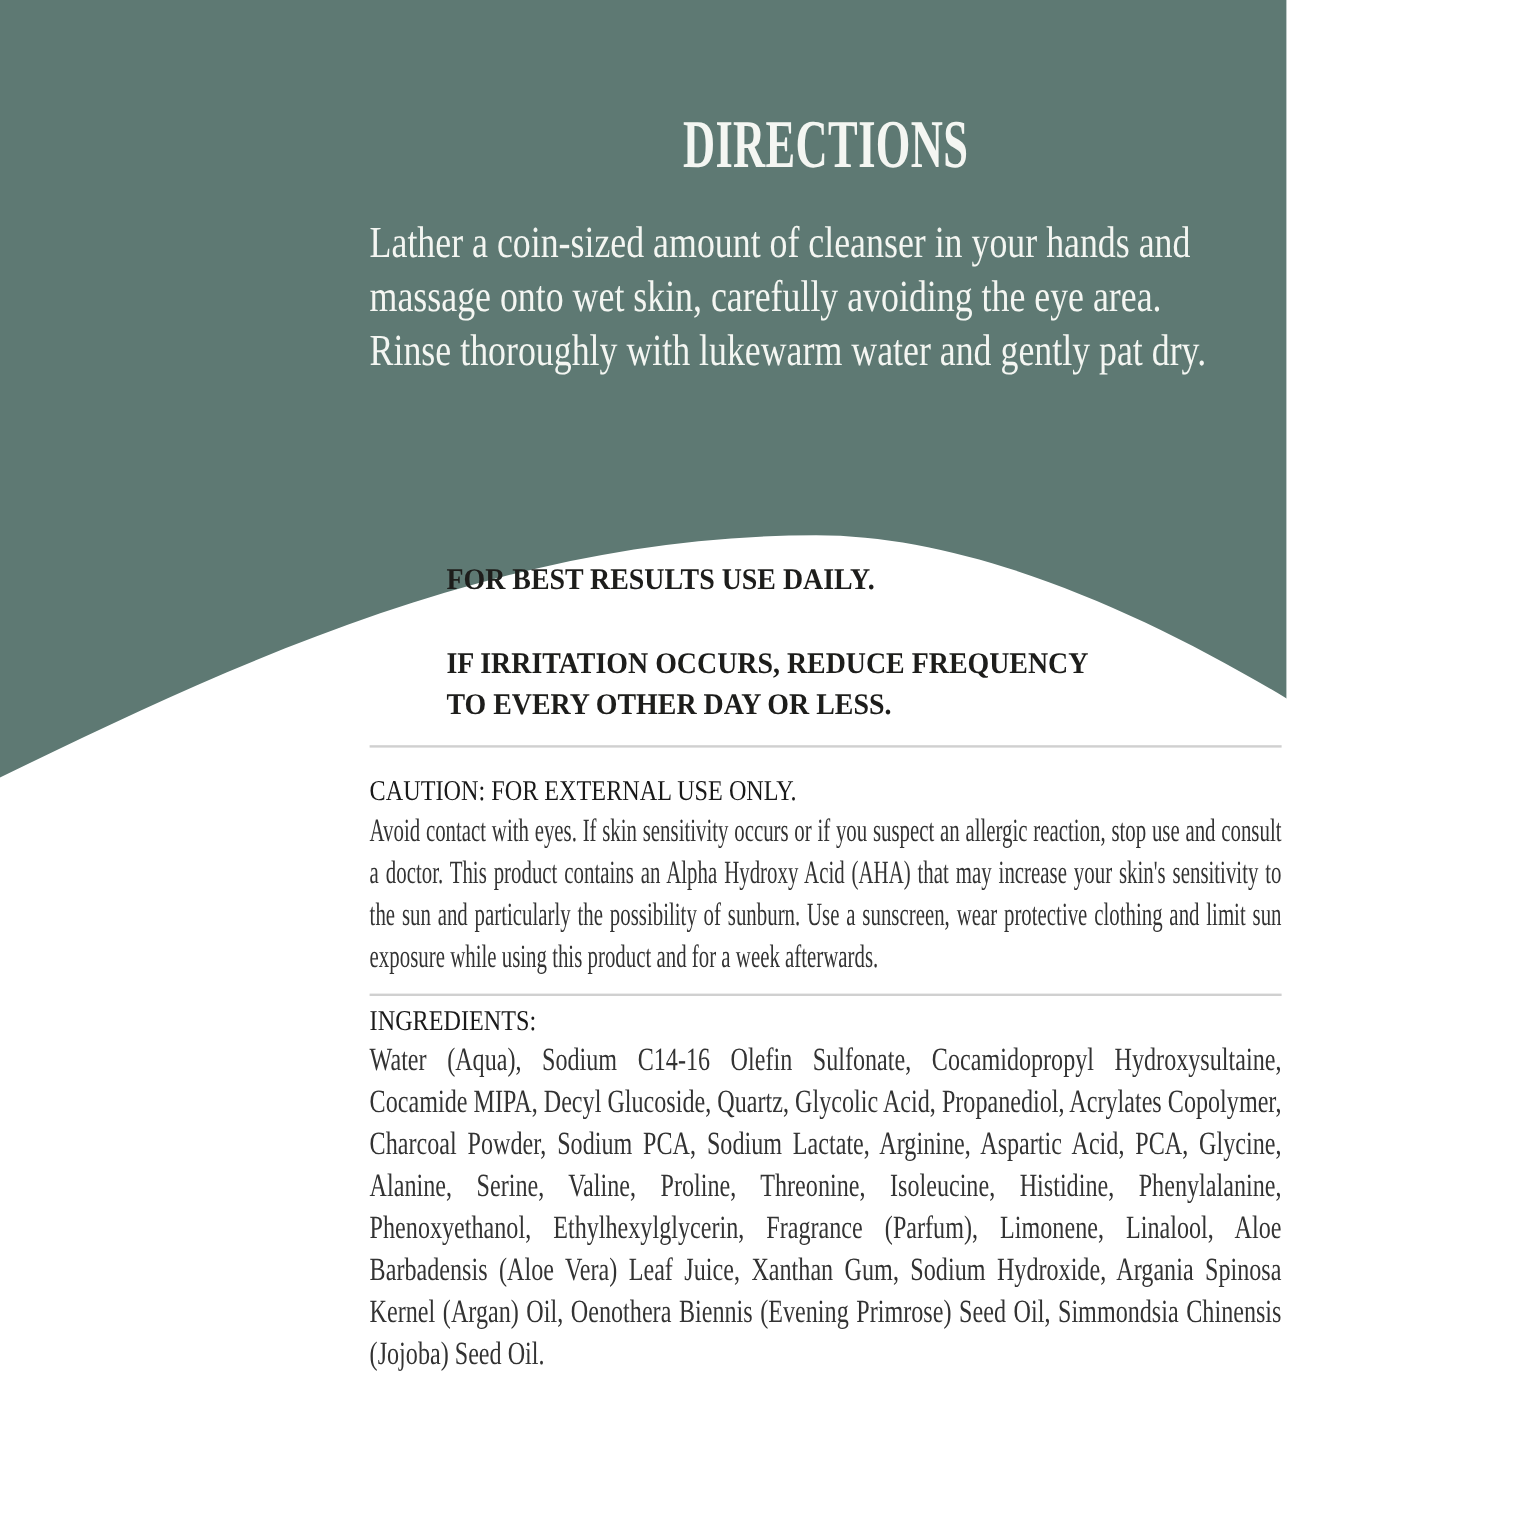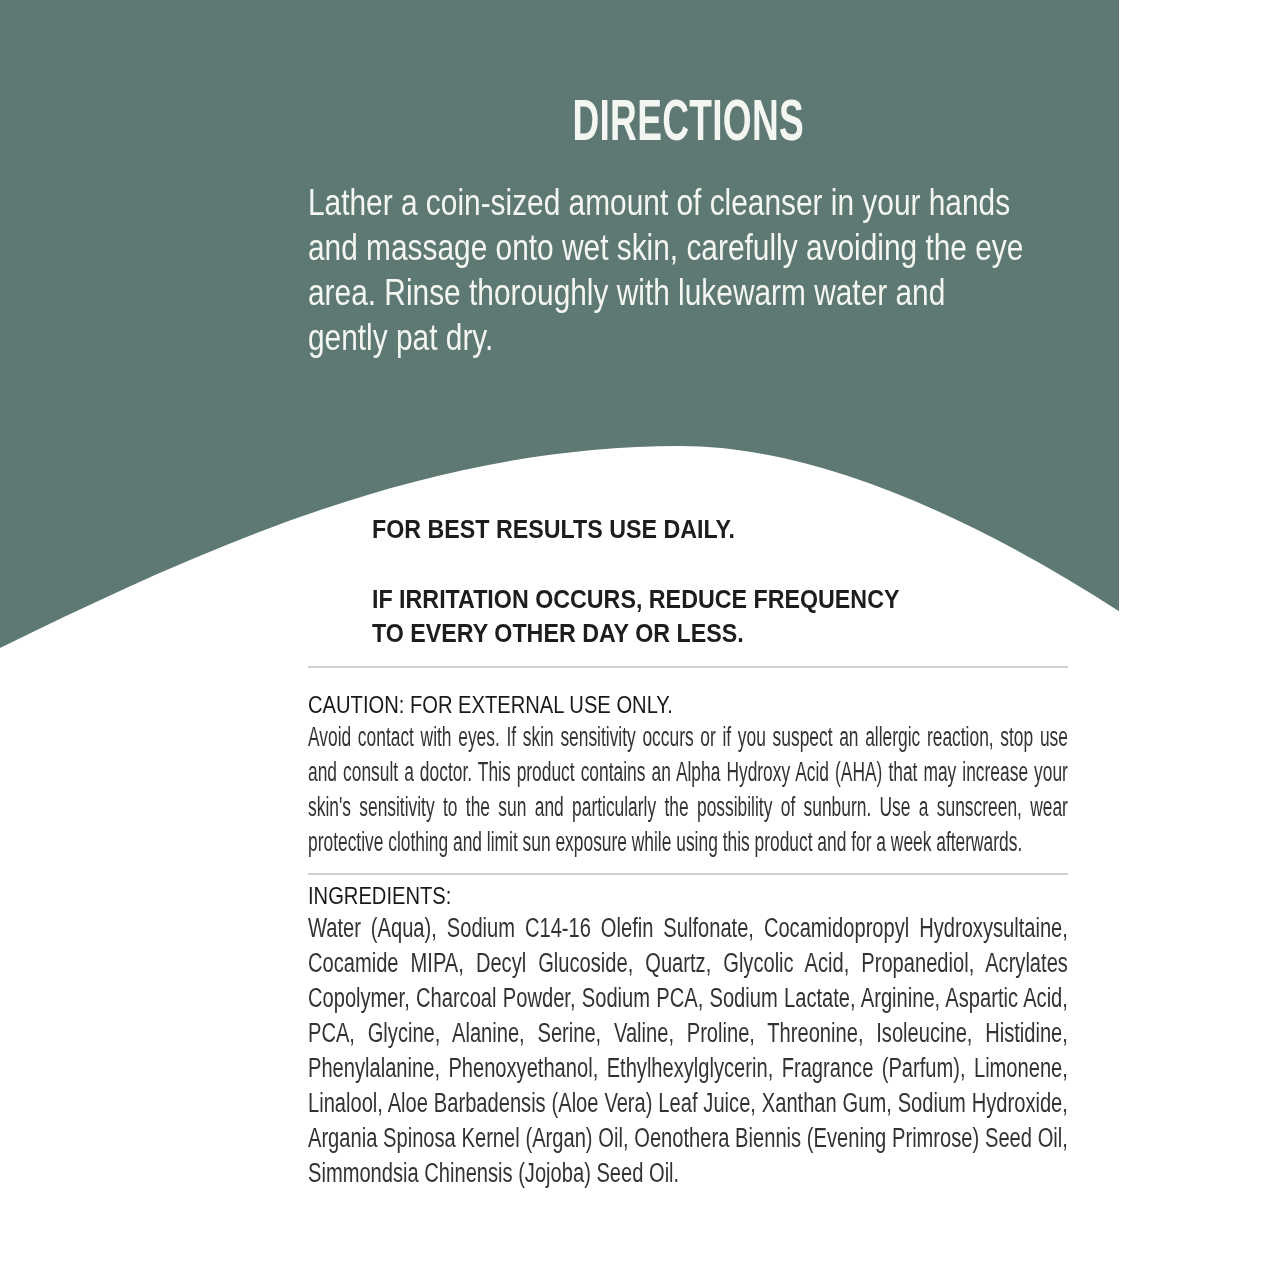--- a/index.html
+++ b/index.html
@@ -9,22 +9,21 @@
     --text-dark:#1d1d1b;
     --text-body:#333333;
     --divider:#d0d0d0;
   }
   html,body{margin:0;padding:0;}
   .page{
     position:relative;
     width:1072px;height:1280px;
     background:var(--background-white);
     overflow:hidden;
-    font-family:Liberation Sans, sans-serif;
-    padding-left:47px;
+    font-family:Liberation Serif, serif;
   }
   .wave{position:absolute;top:0;left:0;display:block;}
   .wave path{fill:var(--background-green);}
   .content{
     position:absolute;
     left:308px;top:0;
     width:760px;
   }
   .title-wrap{
     margin:92px 0 0 0;

